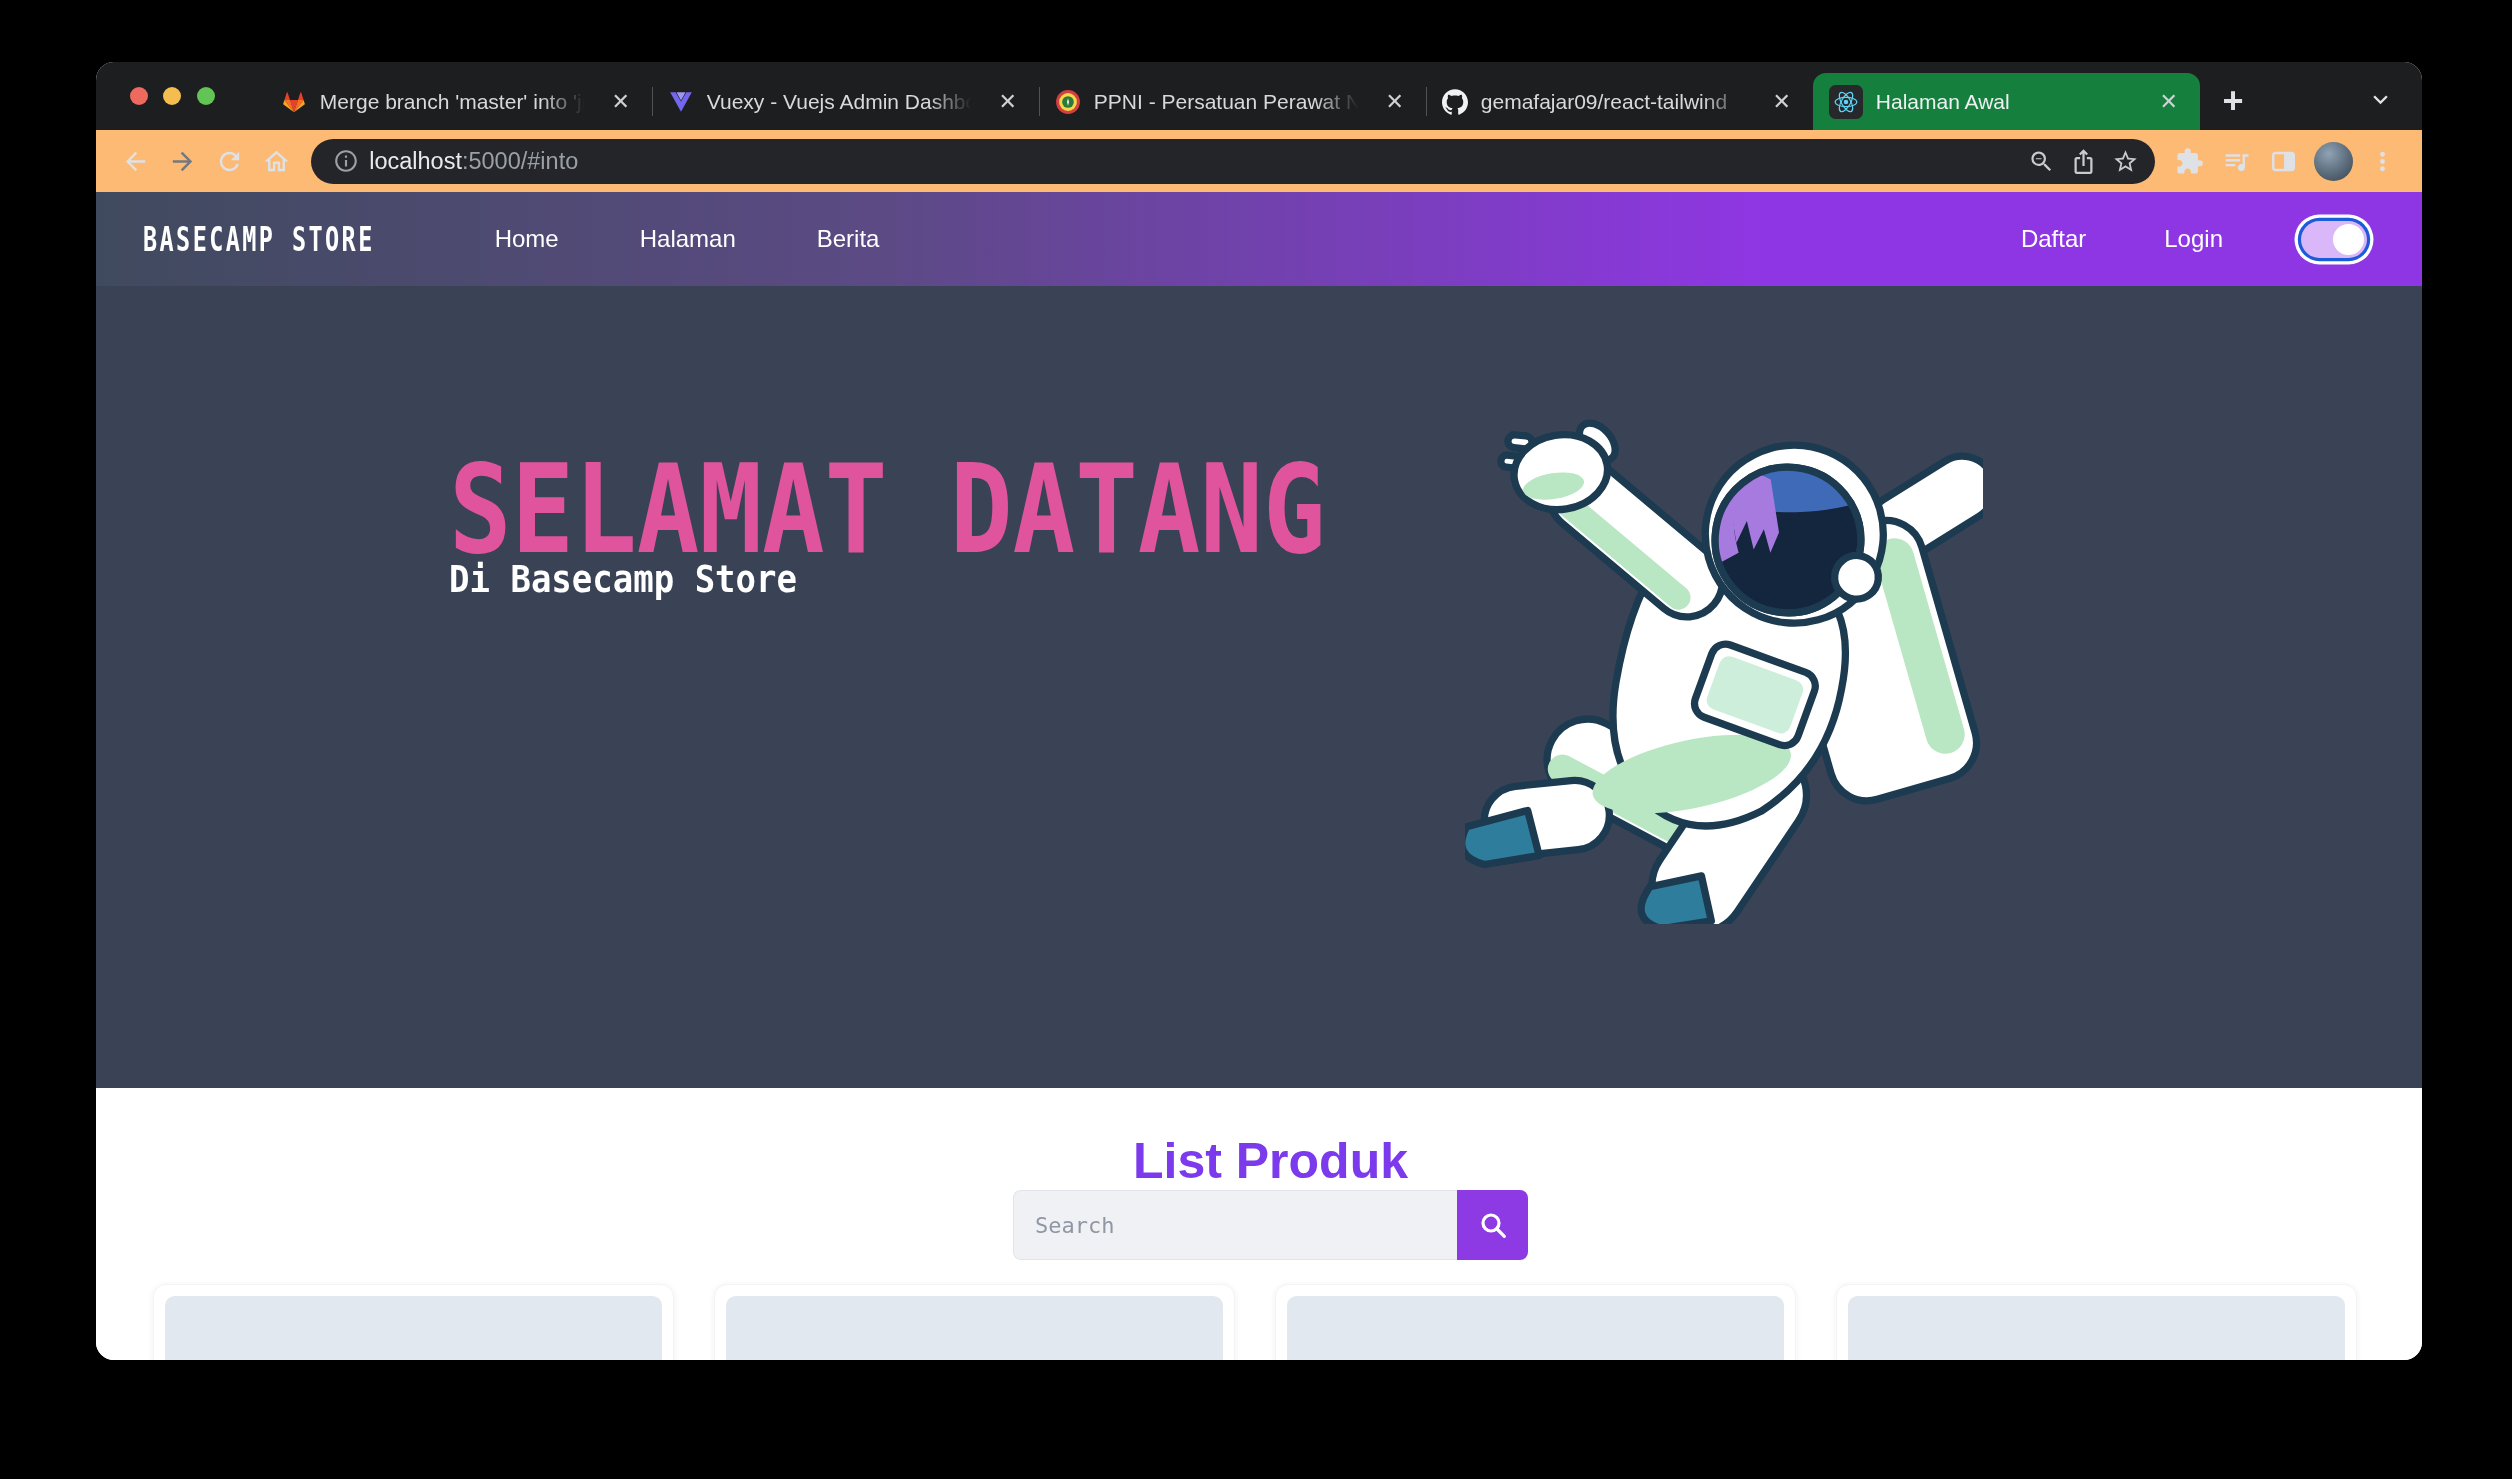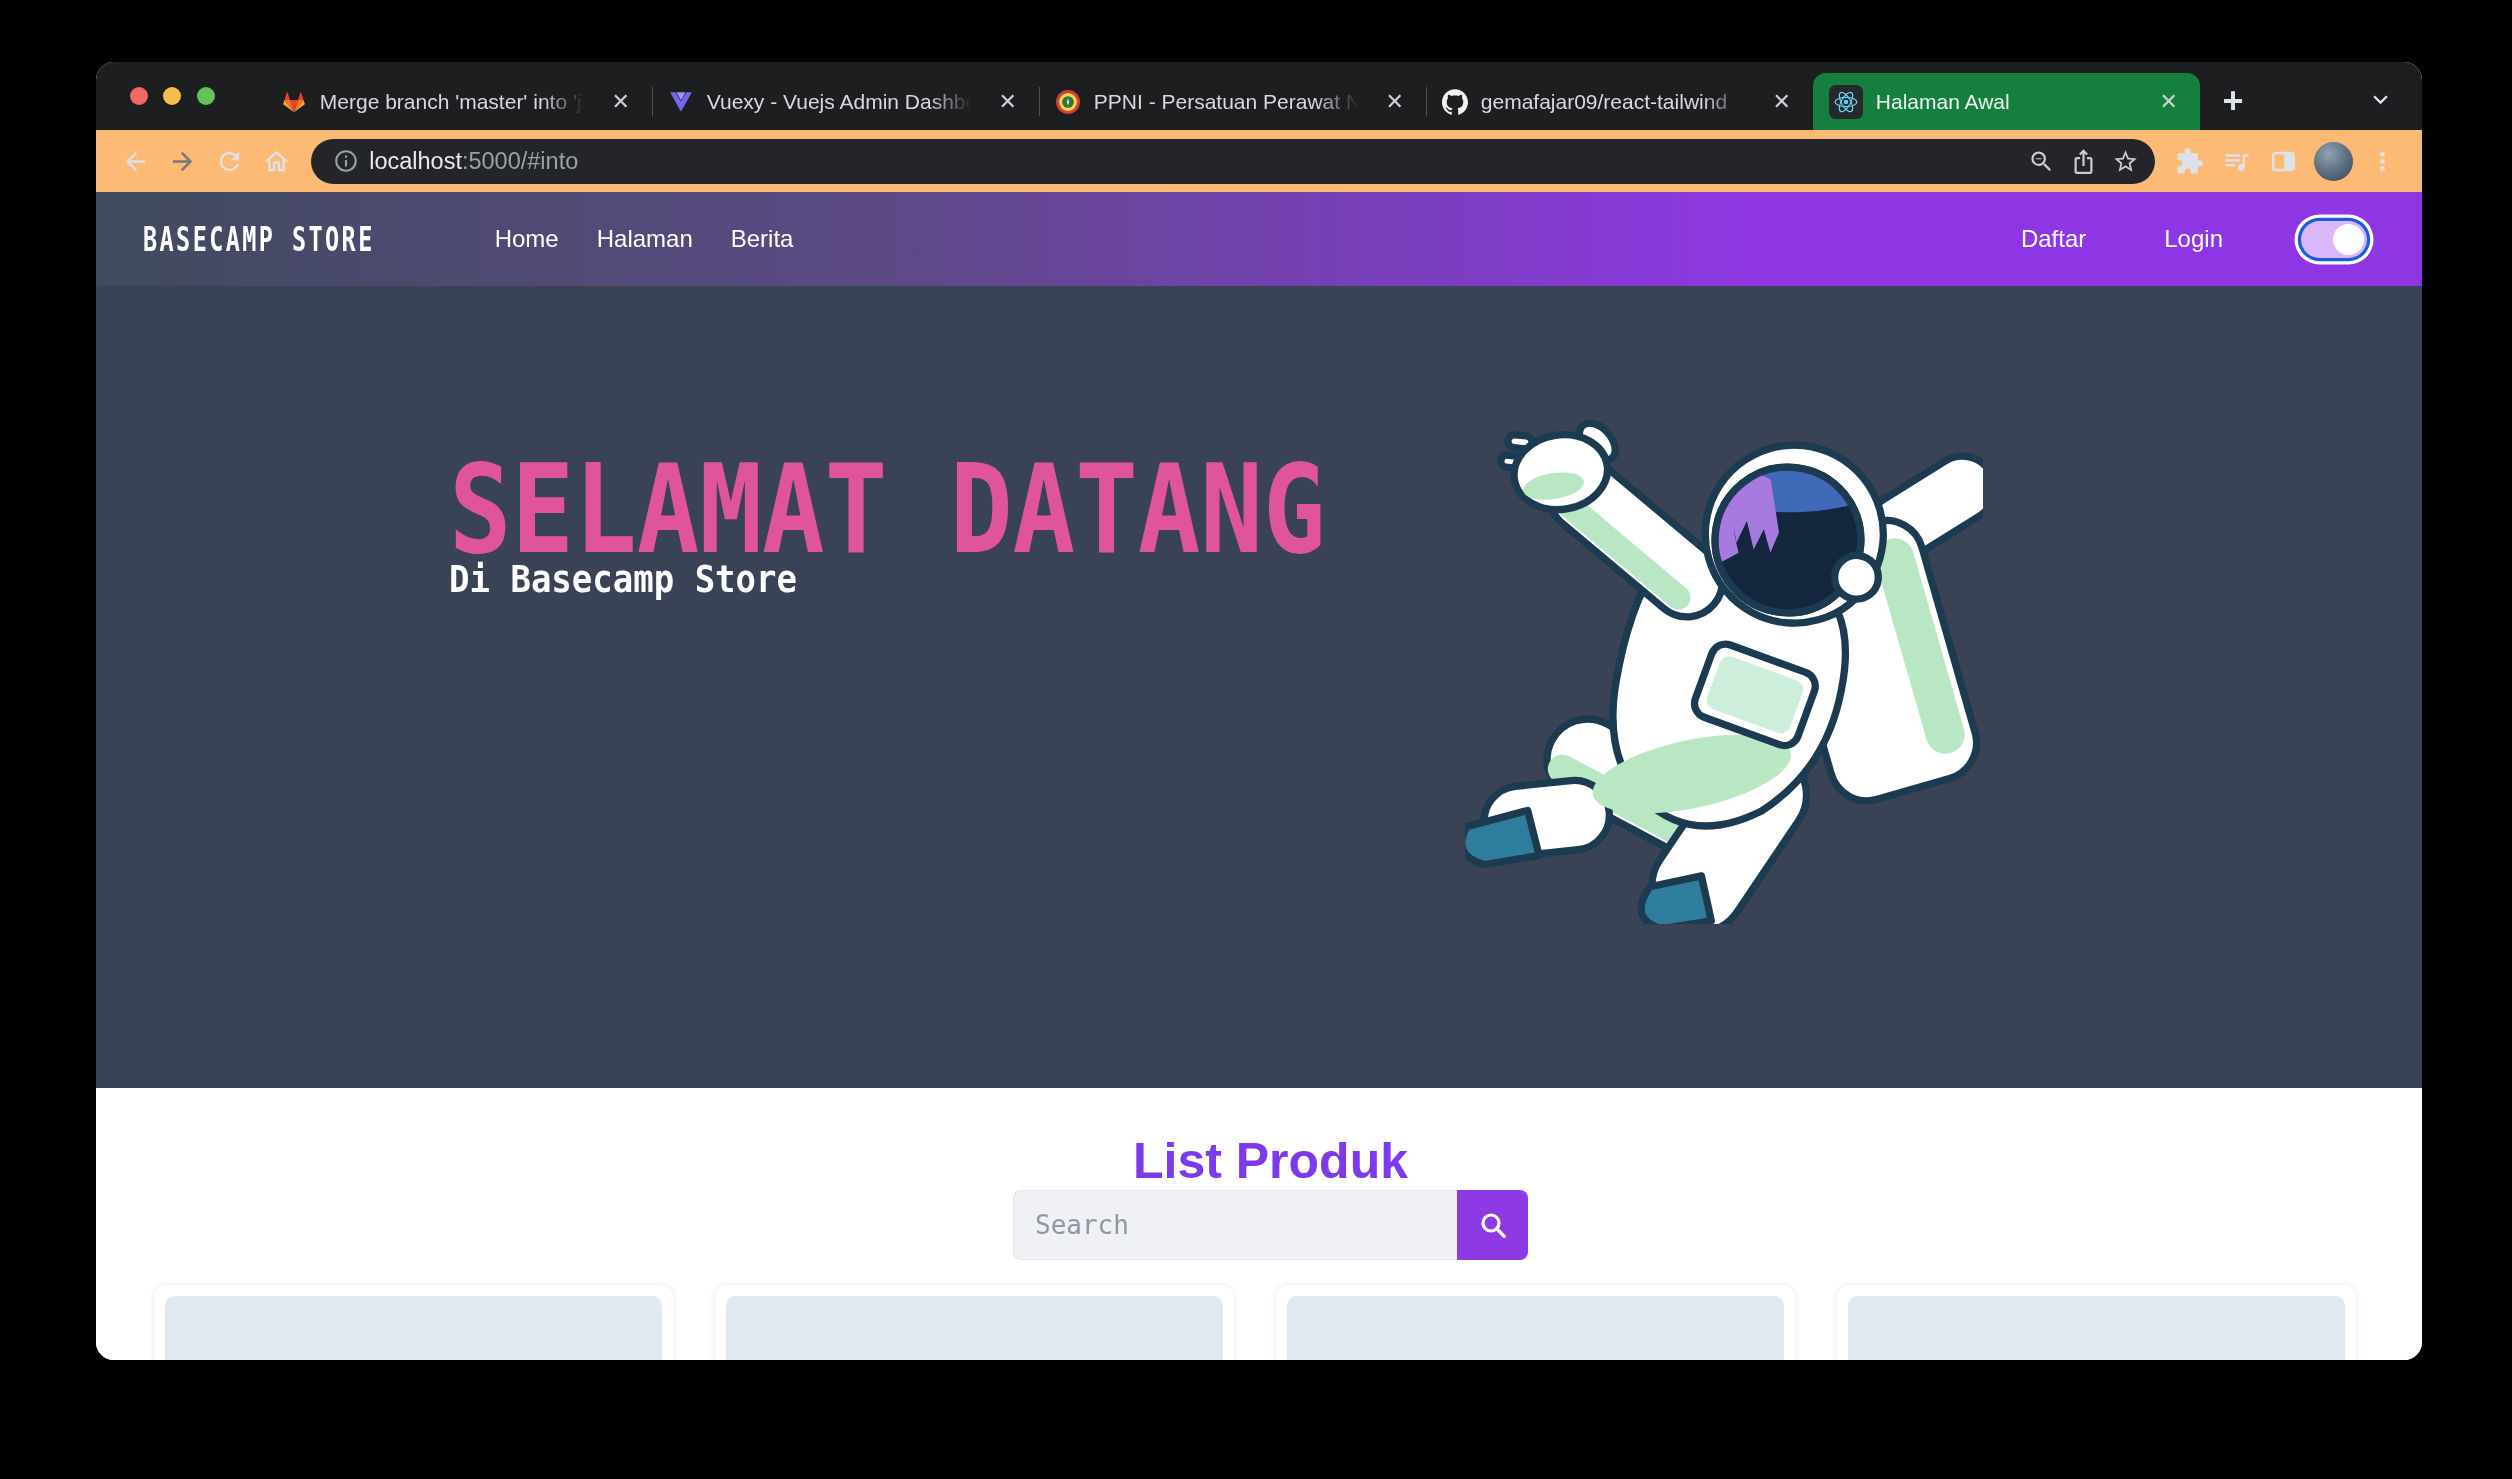--- a/index.html
+++ b/index.html
@@ -43,42 +43,42 @@
   .pill-icon { width:42px; height:42px; display:flex; align-items:center; justify-content:center; flex:none; }
   .pill-icon svg { width:27px; height:27px; }
   .avatar { width:39px; height:39px; border-radius:50%; margin:0 6.5px;
             background:radial-gradient(circle at 38% 30%, #8fa3b5 0%, #5a6b7a 55%, #39434d 100%); flex:none; }
 
   
   .navbar { height:94px; background:linear-gradient(90deg,#404a5e 0%,#5c4a85 34%,#8f36e4 72%,#8f36e4 100%);
             display:flex; align-items:center; padding:0 47px; color:#fff; flex:none; }
   .brand { font-family:"DejaVu Sans Mono",monospace; font-weight:bold; font-size:23.5px; letter-spacing:2.4px;
            transform:scaleY(1.45); transform-origin:center; white-space:nowrap; margin-right:120px; }
-  .nav-links { display:flex; gap:38px; font-size:24px; }
+  .nav-links { display:flex; gap:81px; font-size:24px; }
   .nav-link { cursor:pointer; }
   .nav-right { margin-left:auto; display:flex; align-items:center; gap:78px; font-size:24px; }
   .toggle { width:66px; height:37px; border-radius:18.6px; background:#d9b7f8; position:relative;
             box-shadow:0 0 0 3.2px #1d5bd8, 0 0 0 6.5px #ffffff; margin-right:8px; }
   .knob { position:absolute; right:3.2px; top:3.2px; width:31px; height:31px; border-radius:50%; background:#fff; }
 
   
   .hero { height:802px; background:#3a4356; position:relative; flex:none; overflow:hidden; }
   .hero-title { position:absolute; left:353px; top:152px; font-family:"DejaVu Sans Mono",monospace; font-weight:bold;
                 font-size:104px; color:#e0549e; transform:scaleY(1.18); transform-origin:left top; white-space:nowrap; }
   .hero-sub { position:absolute; left:353px; top:270px; font-family:"DejaVu Sans Mono",monospace; font-weight:bold;
               font-size:34px; color:#fff; transform:scaleY(1.12); transform-origin:left top; white-space:nowrap; }
   .astronaut { position:absolute; left:1369px; top:112px; width:518px; height:526px; }
 
   
   .content { flex:1; background:#fff; }
   .content-head { display:flex; justify-content:space-between; align-items:center; margin:44px 34px 0 57px;flex-direction:column; }
   .head-title { font-size:50px; font-weight:bold; color:#7c3aed; }
   .searchbox { display:flex; height:70px; }
   .search-input { width:444px; background:#f0f1f4; border:0.8px solid #e2e4e9; border-right:none;
-                  border-radius:8px 0 0 8px; font-family:"DejaVu Sans Mono",monospace; font-size:26px;
+                  border-radius:8px 0 0 8px; font-family:"DejaVu Sans Mono",monospace; font-size:22px;
                   color:#3c4353; padding:0 21px; outline:none; }
   .search-input::placeholder { color:#8f97a4; }
   .search-btn { width:71px; background:#8e3ae4; border:none; border-radius:0 8px 8px 0;
                 display:flex; align-items:center; justify-content:center; cursor:pointer; }
   .cards { display:grid; grid-template-columns:repeat(4,1fr); gap:40px; margin:24px 65px 0 57px; }
   .card { background:#fff; border:1.6px solid #f2f4f7; border-radius:13px; box-shadow:0 1.6px 6.5px rgba(30,40,60,.07);
           padding:11.3px; height:243px; }
   .card-img { height:100%; background:#e2e8f0; border-radius:9.7px; }
 </style>
 </head>

